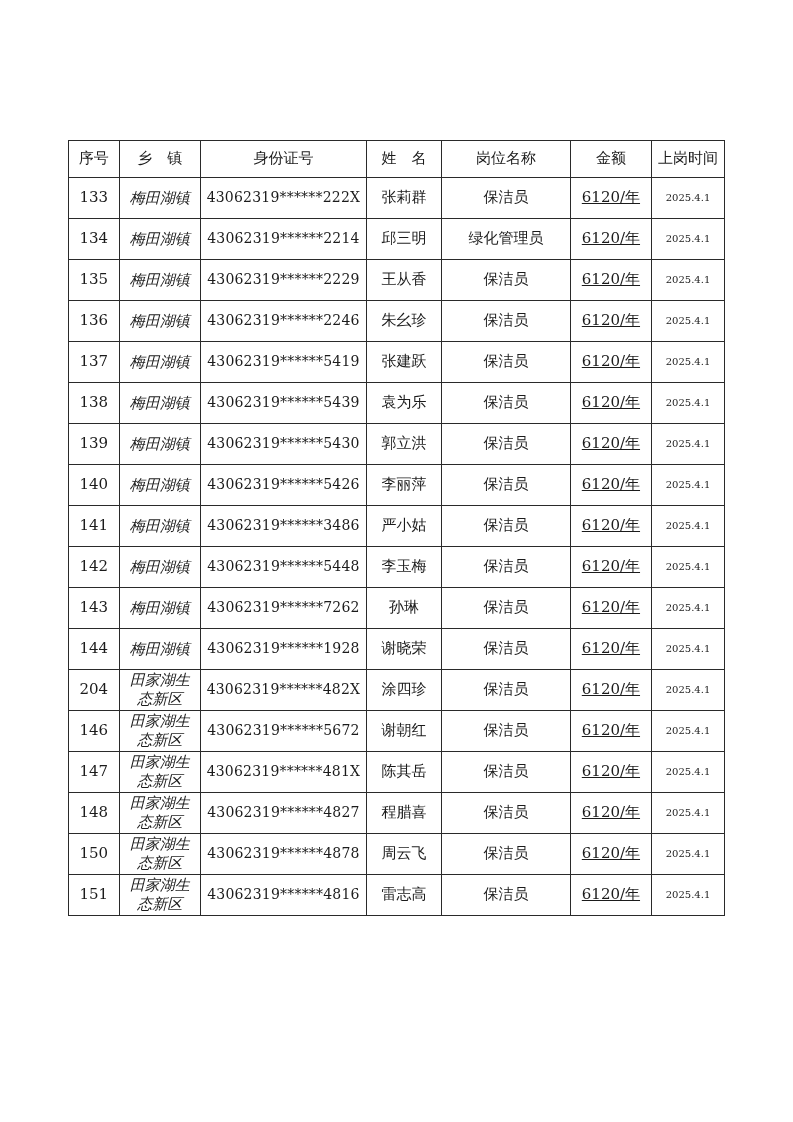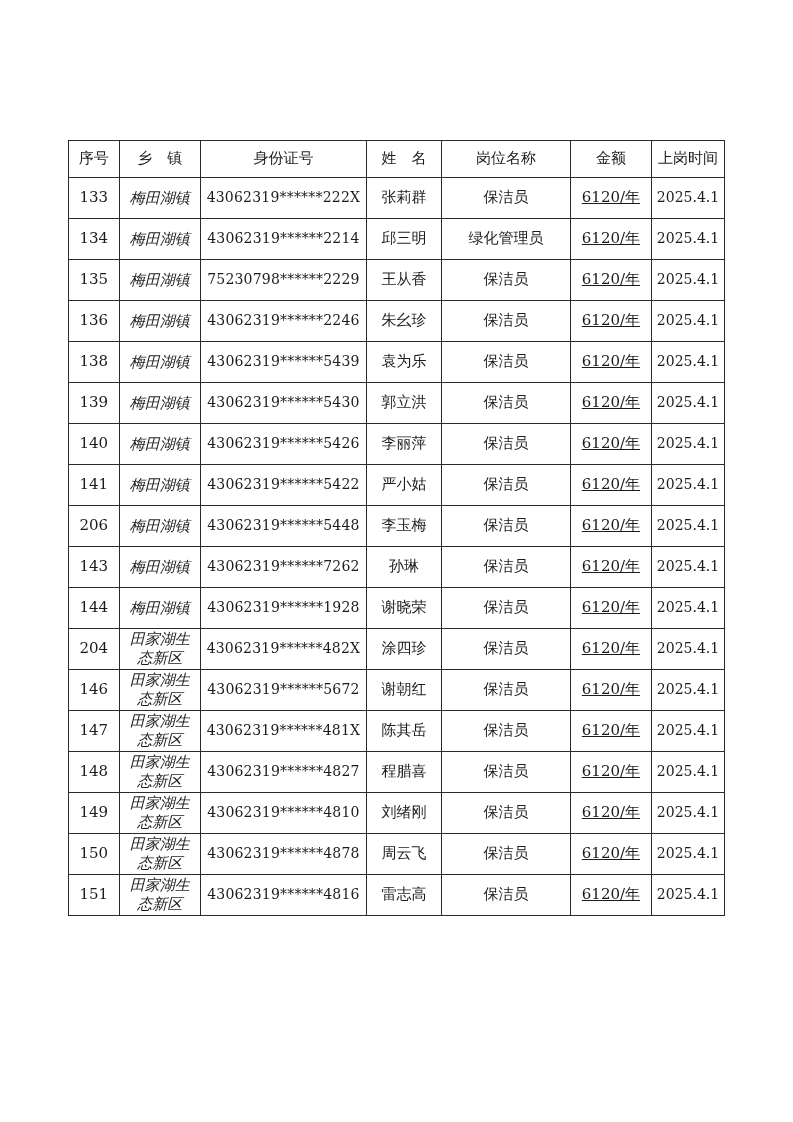--- a/index.html
+++ b/index.html
@@ -45,21 +45,21 @@
   .col-name       { width: 74px; }
   .col-position   { width: 127px; }
   .col-amount     { width: 80px; }
   .col-start_date { width: 72px; }
   td.col-id_number {
     font-size: 14px;
     letter-spacing: 0.2px;
     white-space: nowrap;
   }
   td.col-start_date {
-    font-size: 14px;
+    font-size: 10px;
     white-space: nowrap;
   }
   td.col-amount { white-space: nowrap; text-decoration: underline; }
   td.col-township { line-height: 1.25; font-style: italic; }
 </style>
 </head>
 <body>
 
 <div class="page">
   <table class="staff-table">
@@ -98,36 +98,45 @@
           <td class="col-township">梅田湖镇</td>
           <td class="col-id_number">43062319******2214</td>
           <td class="col-name">邱三明</td>
           <td class="col-position">绿化管理员</td>
           <td class="col-amount">6120/年</td>
           <td class="col-start_date">2025.4.1</td>
         </tr>
         <tr>
           <td class="col-index">135</td>
           <td class="col-township">梅田湖镇</td>
-          <td class="col-id_number">75230798******2229</td>
+          <td class="col-id_number">43062319******2229</td>
           <td class="col-name">王从香</td>
           <td class="col-position">保洁员</td>
           <td class="col-amount">6120/年</td>
           <td class="col-start_date">2025.4.1</td>
         </tr>
         <tr>
           <td class="col-index">136</td>
           <td class="col-township">梅田湖镇</td>
           <td class="col-id_number">43062319******2246</td>
           <td class="col-name">朱幺珍</td>
           <td class="col-position">保洁员</td>
           <td class="col-amount">6120/年</td>
           <td class="col-start_date">2025.4.1</td>
         </tr>
         <tr>
+          <td class="col-index">137</td>
+          <td class="col-township">梅田湖镇</td>
+          <td class="col-id_number">43062319******5419</td>
+          <td class="col-name">张建跃</td>
+          <td class="col-position">保洁员</td>
+          <td class="col-amount">6120/年</td>
+          <td class="col-start_date">2025.4.1</td>
+        </tr>
+        <tr>
           <td class="col-index">138</td>
           <td class="col-township">梅田湖镇</td>
           <td class="col-id_number">43062319******5439</td>
           <td class="col-name">袁为乐</td>
           <td class="col-position">保洁员</td>
           <td class="col-amount">6120/年</td>
           <td class="col-start_date">2025.4.1</td>
         </tr>
         <tr>
           <td class="col-index">139</td>
@@ -143,28 +152,28 @@
           <td class="col-township">梅田湖镇</td>
           <td class="col-id_number">43062319******5426</td>
           <td class="col-name">李丽萍</td>
           <td class="col-position">保洁员</td>
           <td class="col-amount">6120/年</td>
           <td class="col-start_date">2025.4.1</td>
         </tr>
         <tr>
           <td class="col-index">141</td>
           <td class="col-township">梅田湖镇</td>
-          <td class="col-id_number">43062319******5422</td>
+          <td class="col-id_number">43062319******3486</td>
           <td class="col-name">严小姑</td>
           <td class="col-position">保洁员</td>
           <td class="col-amount">6120/年</td>
           <td class="col-start_date">2025.4.1</td>
         </tr>
         <tr>
-          <td class="col-index">206</td>
+          <td class="col-index">142</td>
           <td class="col-township">梅田湖镇</td>
           <td class="col-id_number">43062319******5448</td>
           <td class="col-name">李玉梅</td>
           <td class="col-position">保洁员</td>
           <td class="col-amount">6120/年</td>
           <td class="col-start_date">2025.4.1</td>
         </tr>
         <tr>
           <td class="col-index">143</td>
           <td class="col-township">梅田湖镇</td>
@@ -208,29 +217,20 @@
           <td class="col-name">陈其岳</td>
           <td class="col-position">保洁员</td>
           <td class="col-amount">6120/年</td>
           <td class="col-start_date">2025.4.1</td>
         </tr>
         <tr>
           <td class="col-index">148</td>
           <td class="col-township">田家湖生态新区</td>
           <td class="col-id_number">43062319******4827</td>
           <td class="col-name">程腊喜</td>
-          <td class="col-position">保洁员</td>
-          <td class="col-amount">6120/年</td>
-          <td class="col-start_date">2025.4.1</td>
-        </tr>
-        <tr>
-          <td class="col-index">149</td>
-          <td class="col-township">田家湖生态新区</td>
-          <td class="col-id_number">43062319******4810</td>
-          <td class="col-name">刘绪刚</td>
           <td class="col-position">保洁员</td>
           <td class="col-amount">6120/年</td>
           <td class="col-start_date">2025.4.1</td>
         </tr>
         <tr>
           <td class="col-index">150</td>
           <td class="col-township">田家湖生态新区</td>
           <td class="col-id_number">43062319******4878</td>
           <td class="col-name">周云飞</td>
           <td class="col-position">保洁员</td>

